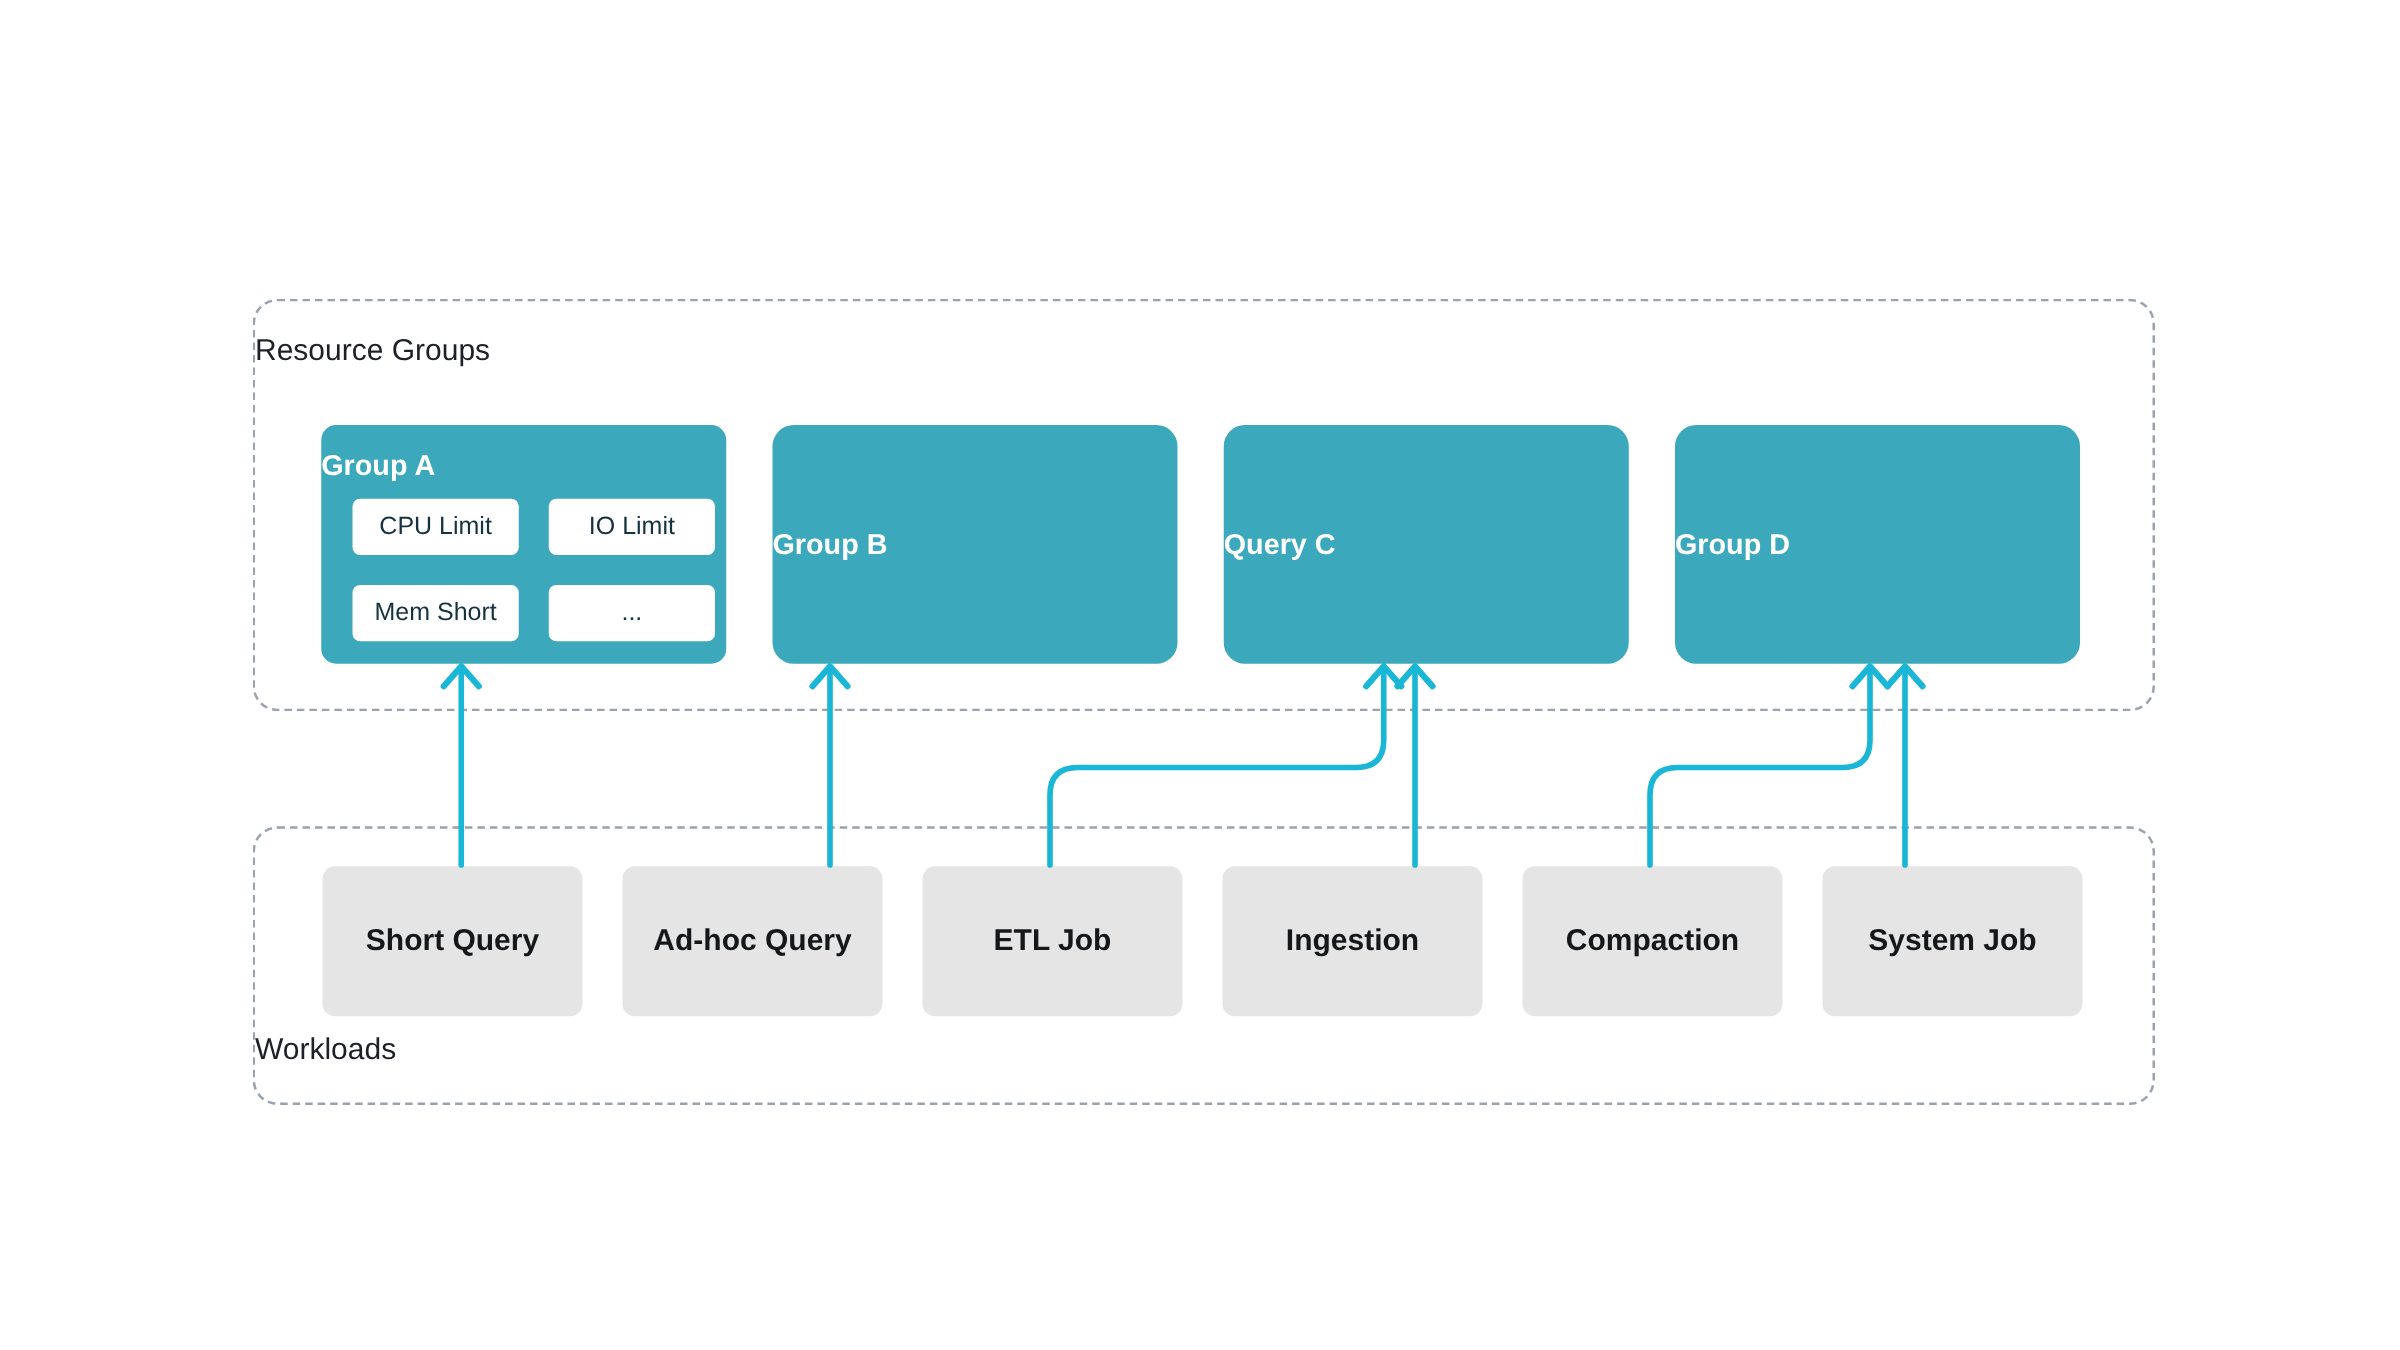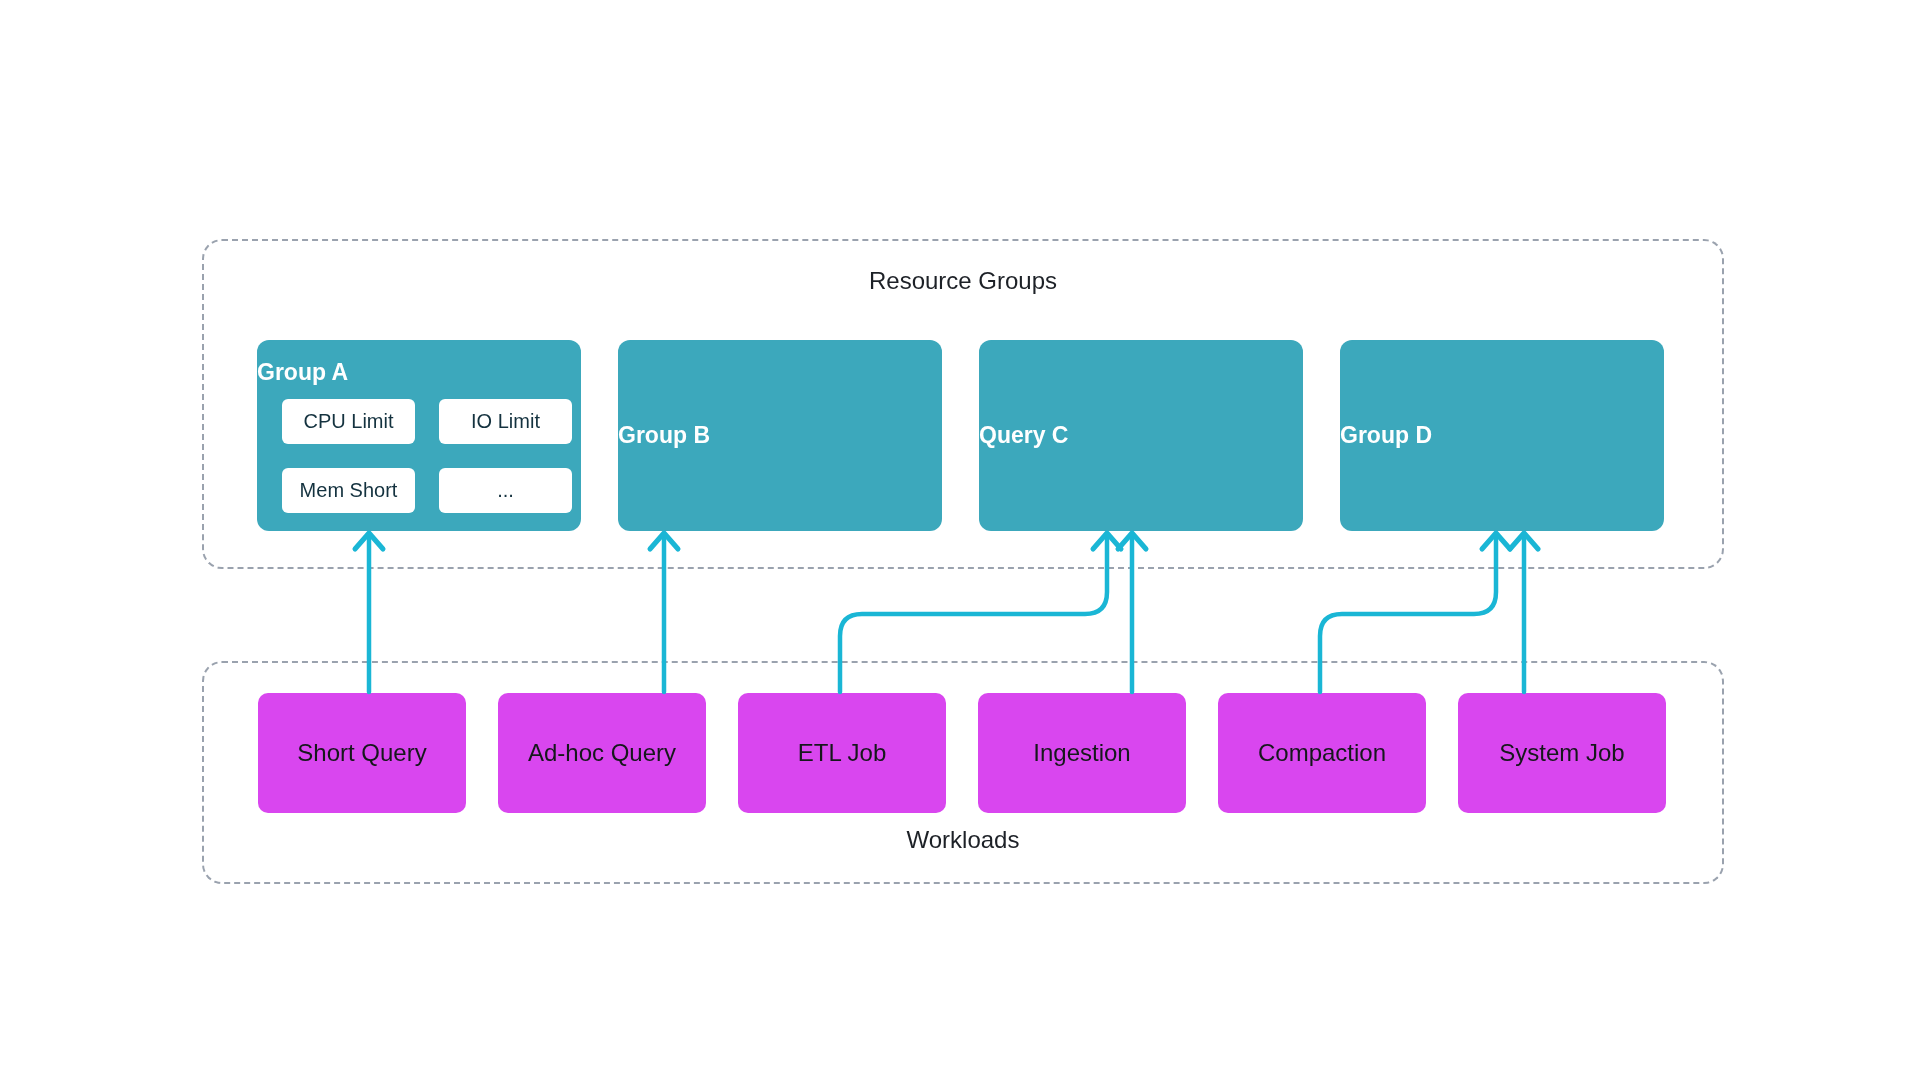--- a/index.html
+++ b/index.html
@@ -22,21 +22,21 @@
     background: transparent;
     z-index: 1;
   }
   .rg-container { left: 202px; top: 239px; width: 1522px; height: 330px; }
   .wl-container { left: 202px; top: 661px; width: 1522px; height: 223px; }
 
   .container-title {
     position: absolute;
     left: 0;
     width: 100%;
-    text-align: center;
+    text-align: left;
     font-size: 24px;
     font-weight: 400;
     color: #1D2127;
     z-index: 2;
   }
   .rg-title { top: 26px; }
   .wl-title { top: 163px; }
 
   
   .group-box {
@@ -55,21 +55,21 @@
   .group-d { left: 1136px; }
 
   .group-label {
     width: 100%;
     text-align: left;
     font-size: 23px;
     font-weight: 700;
     color: #ffffff;
   }
   .group-label-top { position: absolute; top: 19px; left: 0; }
-  .group-box.centered { display: flex; align-items: center; justify-content: center; }
+  .group-box.centered { display: flex; align-items: center; justify-content: center; border-radius: 17px; }
 
   .limits-grid {
     position: absolute;
     left: 25px;
     top: 59px;
     display: grid;
     grid-template-columns: 133px 133px;
     grid-auto-rows: 45px;
     column-gap: 8px;
     row-gap: 9px;
@@ -85,27 +85,27 @@
     font-weight: 500;
     color: #14323F;
   }
 
   
   .workload-box {
     position: absolute;
     top: 30px;
     width: 208px;
     height: 120px;
-    background: #d946ef;
+    background: #e5e5e5;
     border-radius: 10px;
     display: flex;
     align-items: center;
     justify-content: center;
     font-size: 24px;
-    font-weight: 400;
+    font-weight: 700;
     color: #15181B;
     z-index: 2;
   }
   .wl-1 { left: 54px; }
   .wl-2 { left: 294px; }
   .wl-3 { left: 534px; }
   .wl-4 { left: 774px; }
   .wl-5 { left: 1014px; }
   .wl-6 { left: 1254px; }
 

